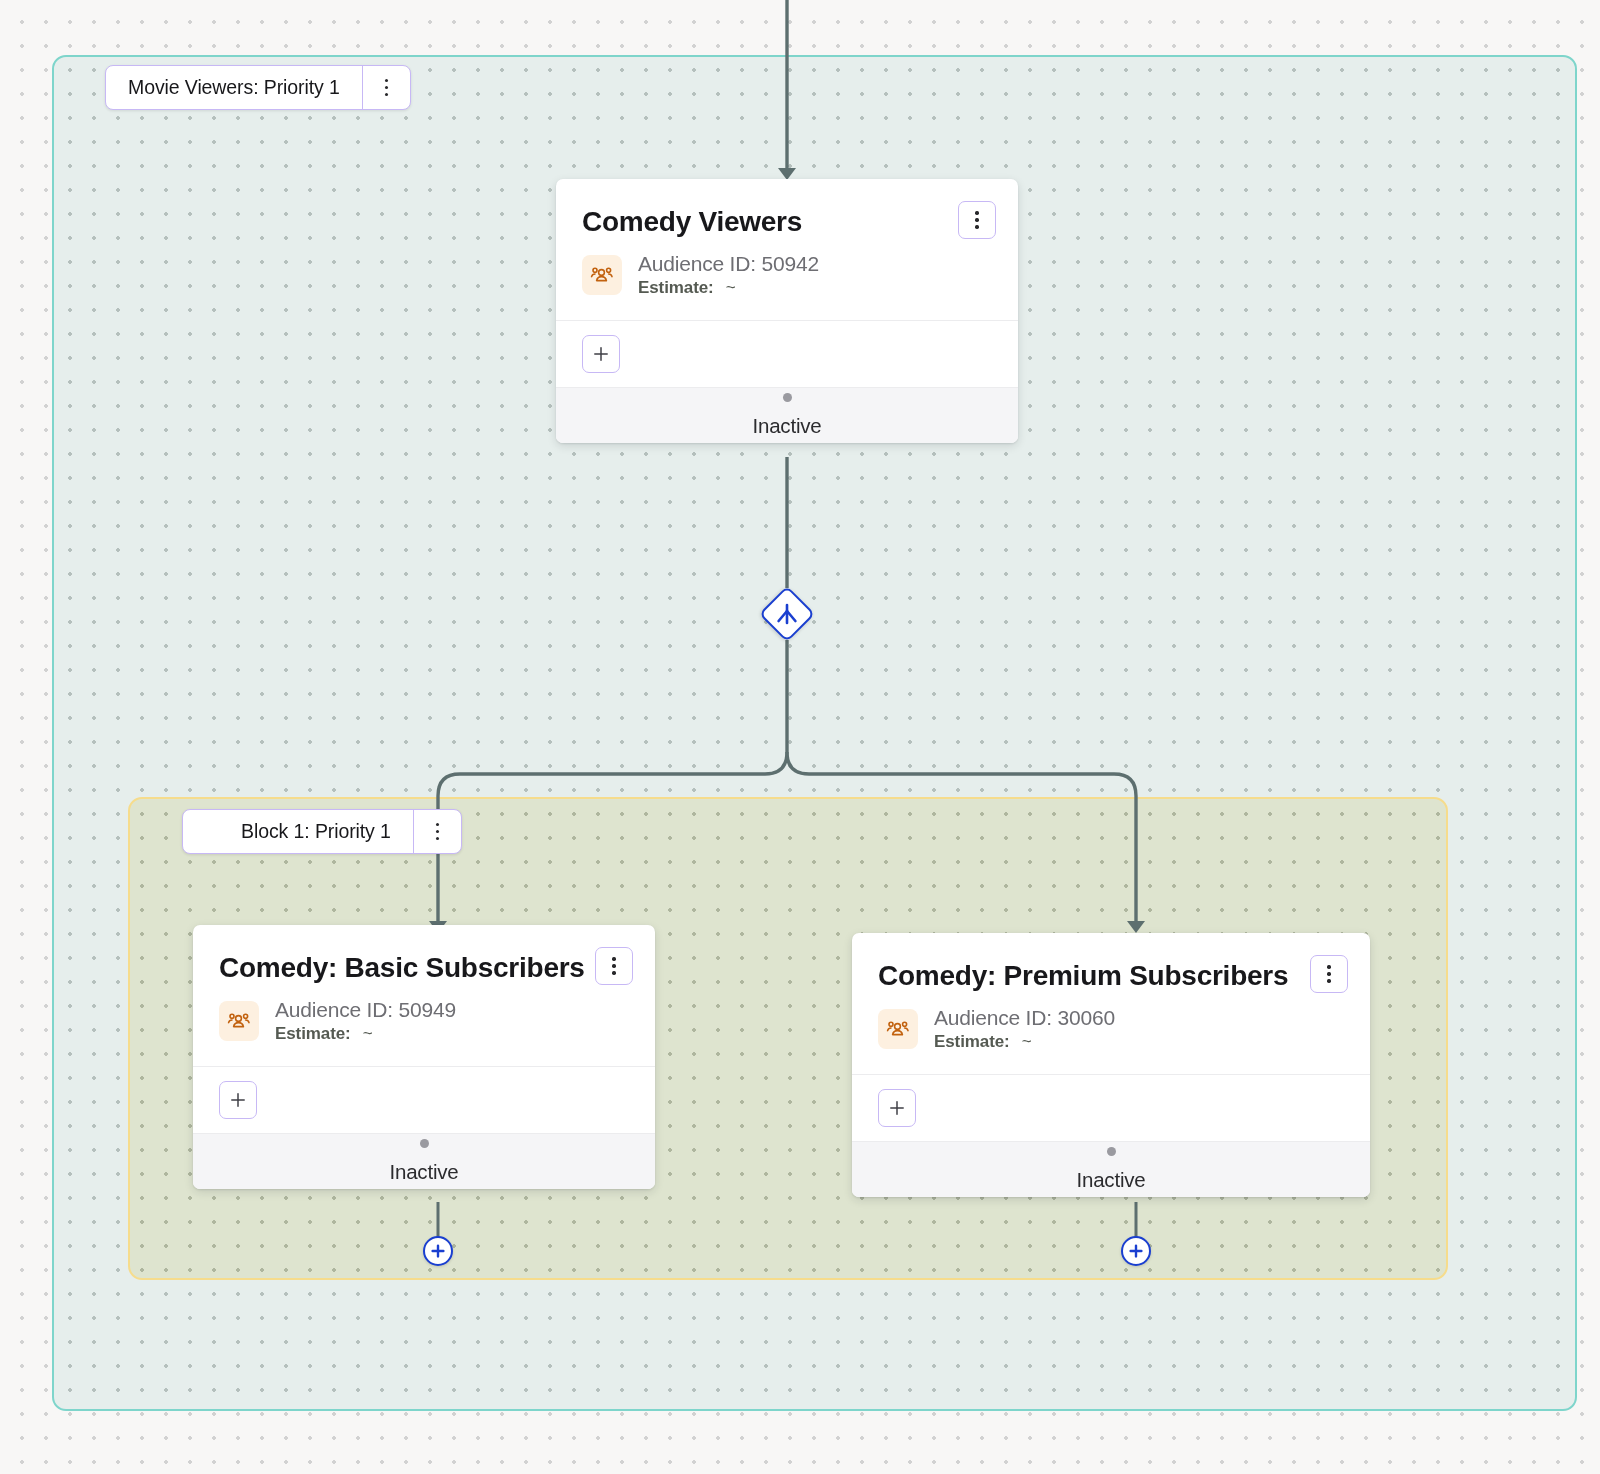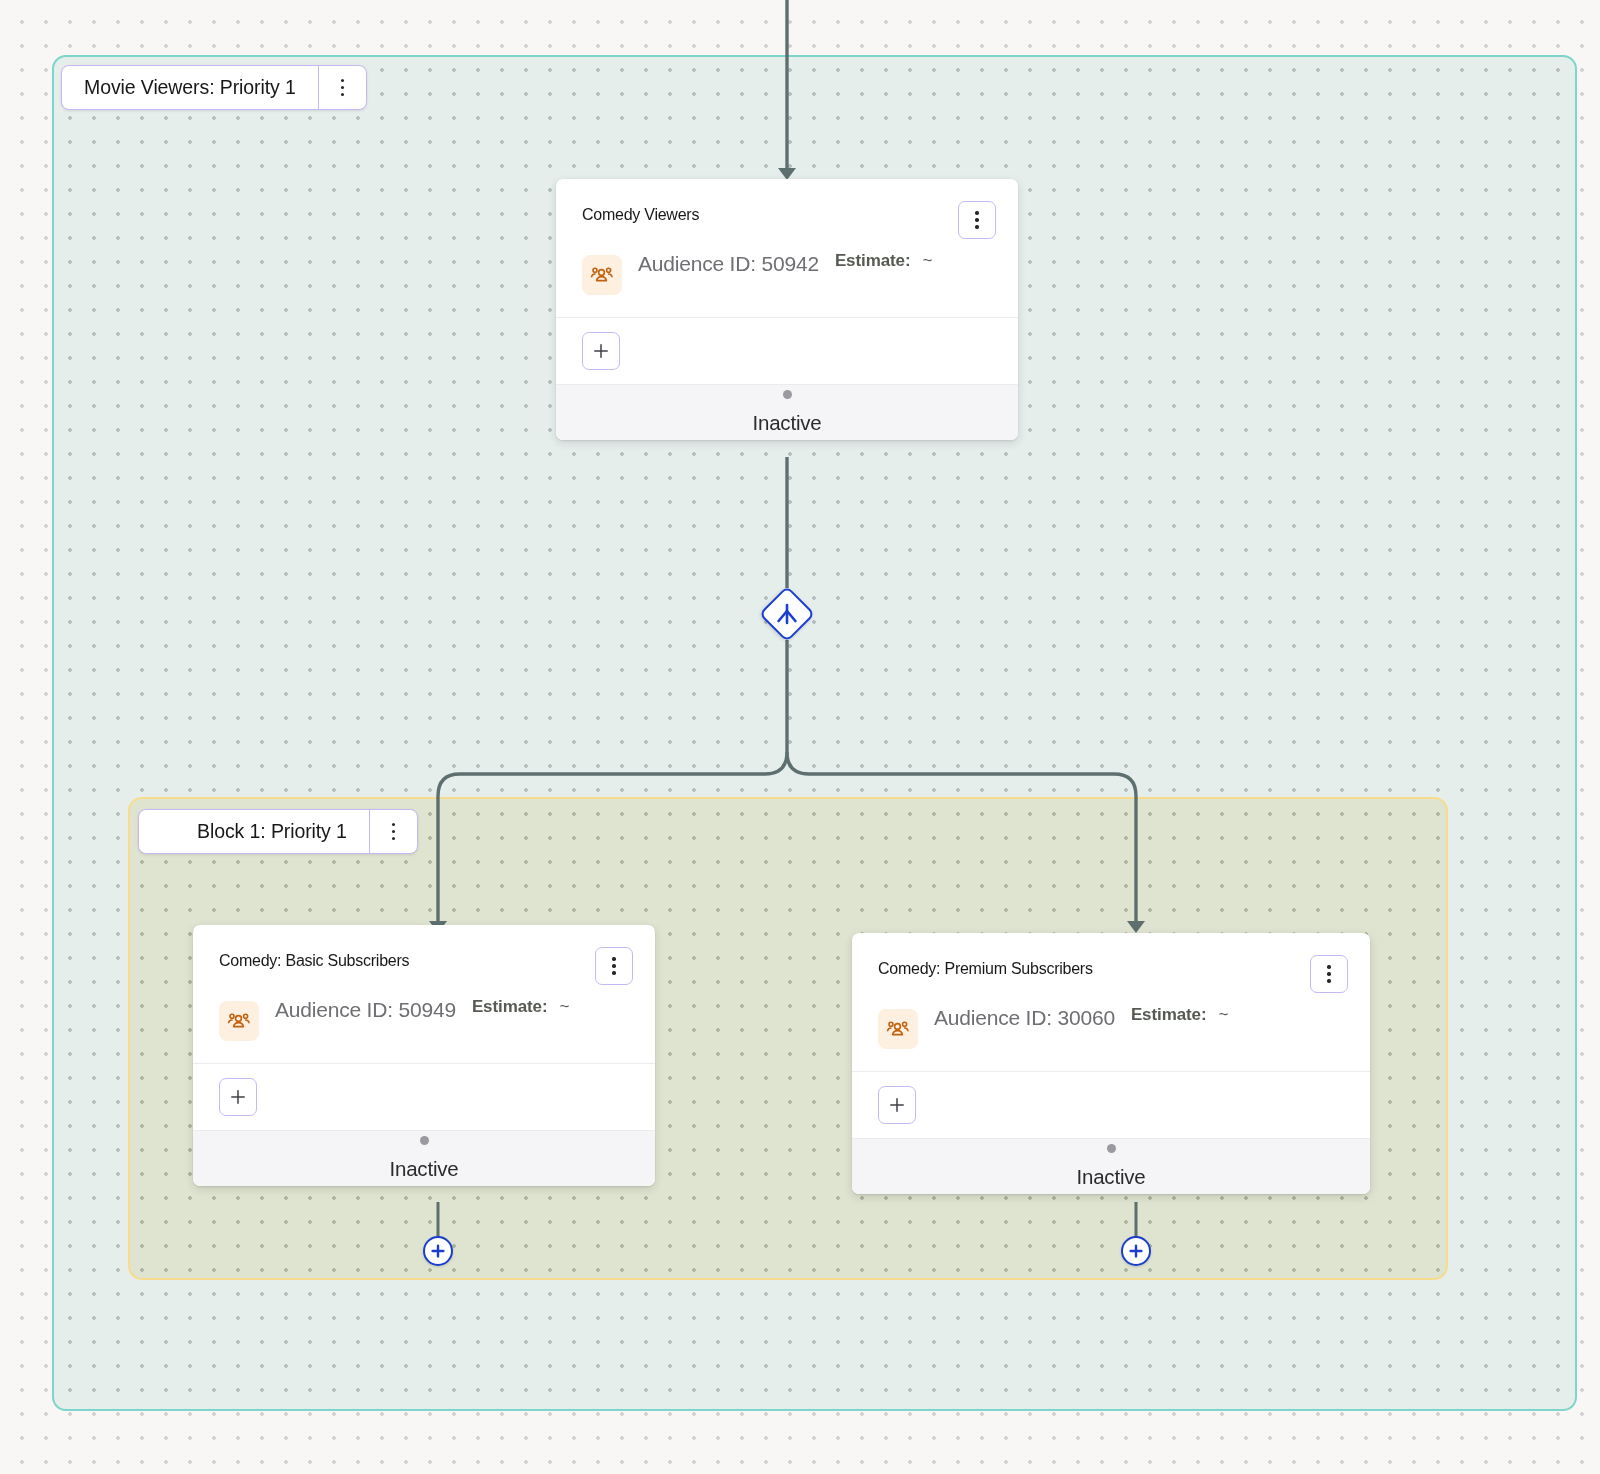--- a/index.html
+++ b/index.html
@@ -55,20 +55,21 @@
     position: absolute;
     display: flex;
     align-items: stretch;
     height: 45px;
     background: #ffffff;
     border: 1.6px solid #c7b8f5;
     border-radius: 8px;
     box-shadow: 0 1px 3px rgba(0,0,0,0.10);
     overflow: hidden;
     z-index: 6;
+    margin-left: 44px;
   }
   .group-label .gl-text {
     display: flex;
     align-items: center;
     padding: 0 22px;
     font-size: 19.5px;
     color: #18181b;
     letter-spacing: -0.1px;
     white-space: nowrap;
   }
@@ -106,22 +107,22 @@
     overflow: hidden;
     z-index: 5;
   }
   .card-head {
     display: flex;
     align-items: flex-start;
     justify-content: space-between;
     padding: 22px 22px 0 26px;
   }
   .card-title {
-    font-size: 16px;
-    font-weight: normal;
+    font-size: 28px;
+    font-weight: bold;
     color: #18181b;
     letter-spacing: -0.25px;
     line-height: 1.2;
     padding-top: 4px;
   }
   .card-kebab {
     flex: none;
     width: 38px;
     height: 38px;
     border: 1.6px solid #c7b8f5;
@@ -143,21 +144,21 @@
     flex: none;
     width: 40px;
     height: 40px;
     border-radius: 8px;
     background: #fdf0e0;
     display: flex;
     align-items: center;
     justify-content: center;
     margin-top: 4px;
   }
-  .meta-lines { display: flex; flex-direction: row; gap: 16px; }
+  .meta-lines { display: flex; flex-direction: column; gap: 1px; }
   .meta-id {
     font-size: 21px;
     color: #6e6e73;
     letter-spacing: -0.2px;
     line-height: 1.25;
   }
   .meta-est {
     font-size: 17px;
     font-weight: bold;
     color: #555a52;

